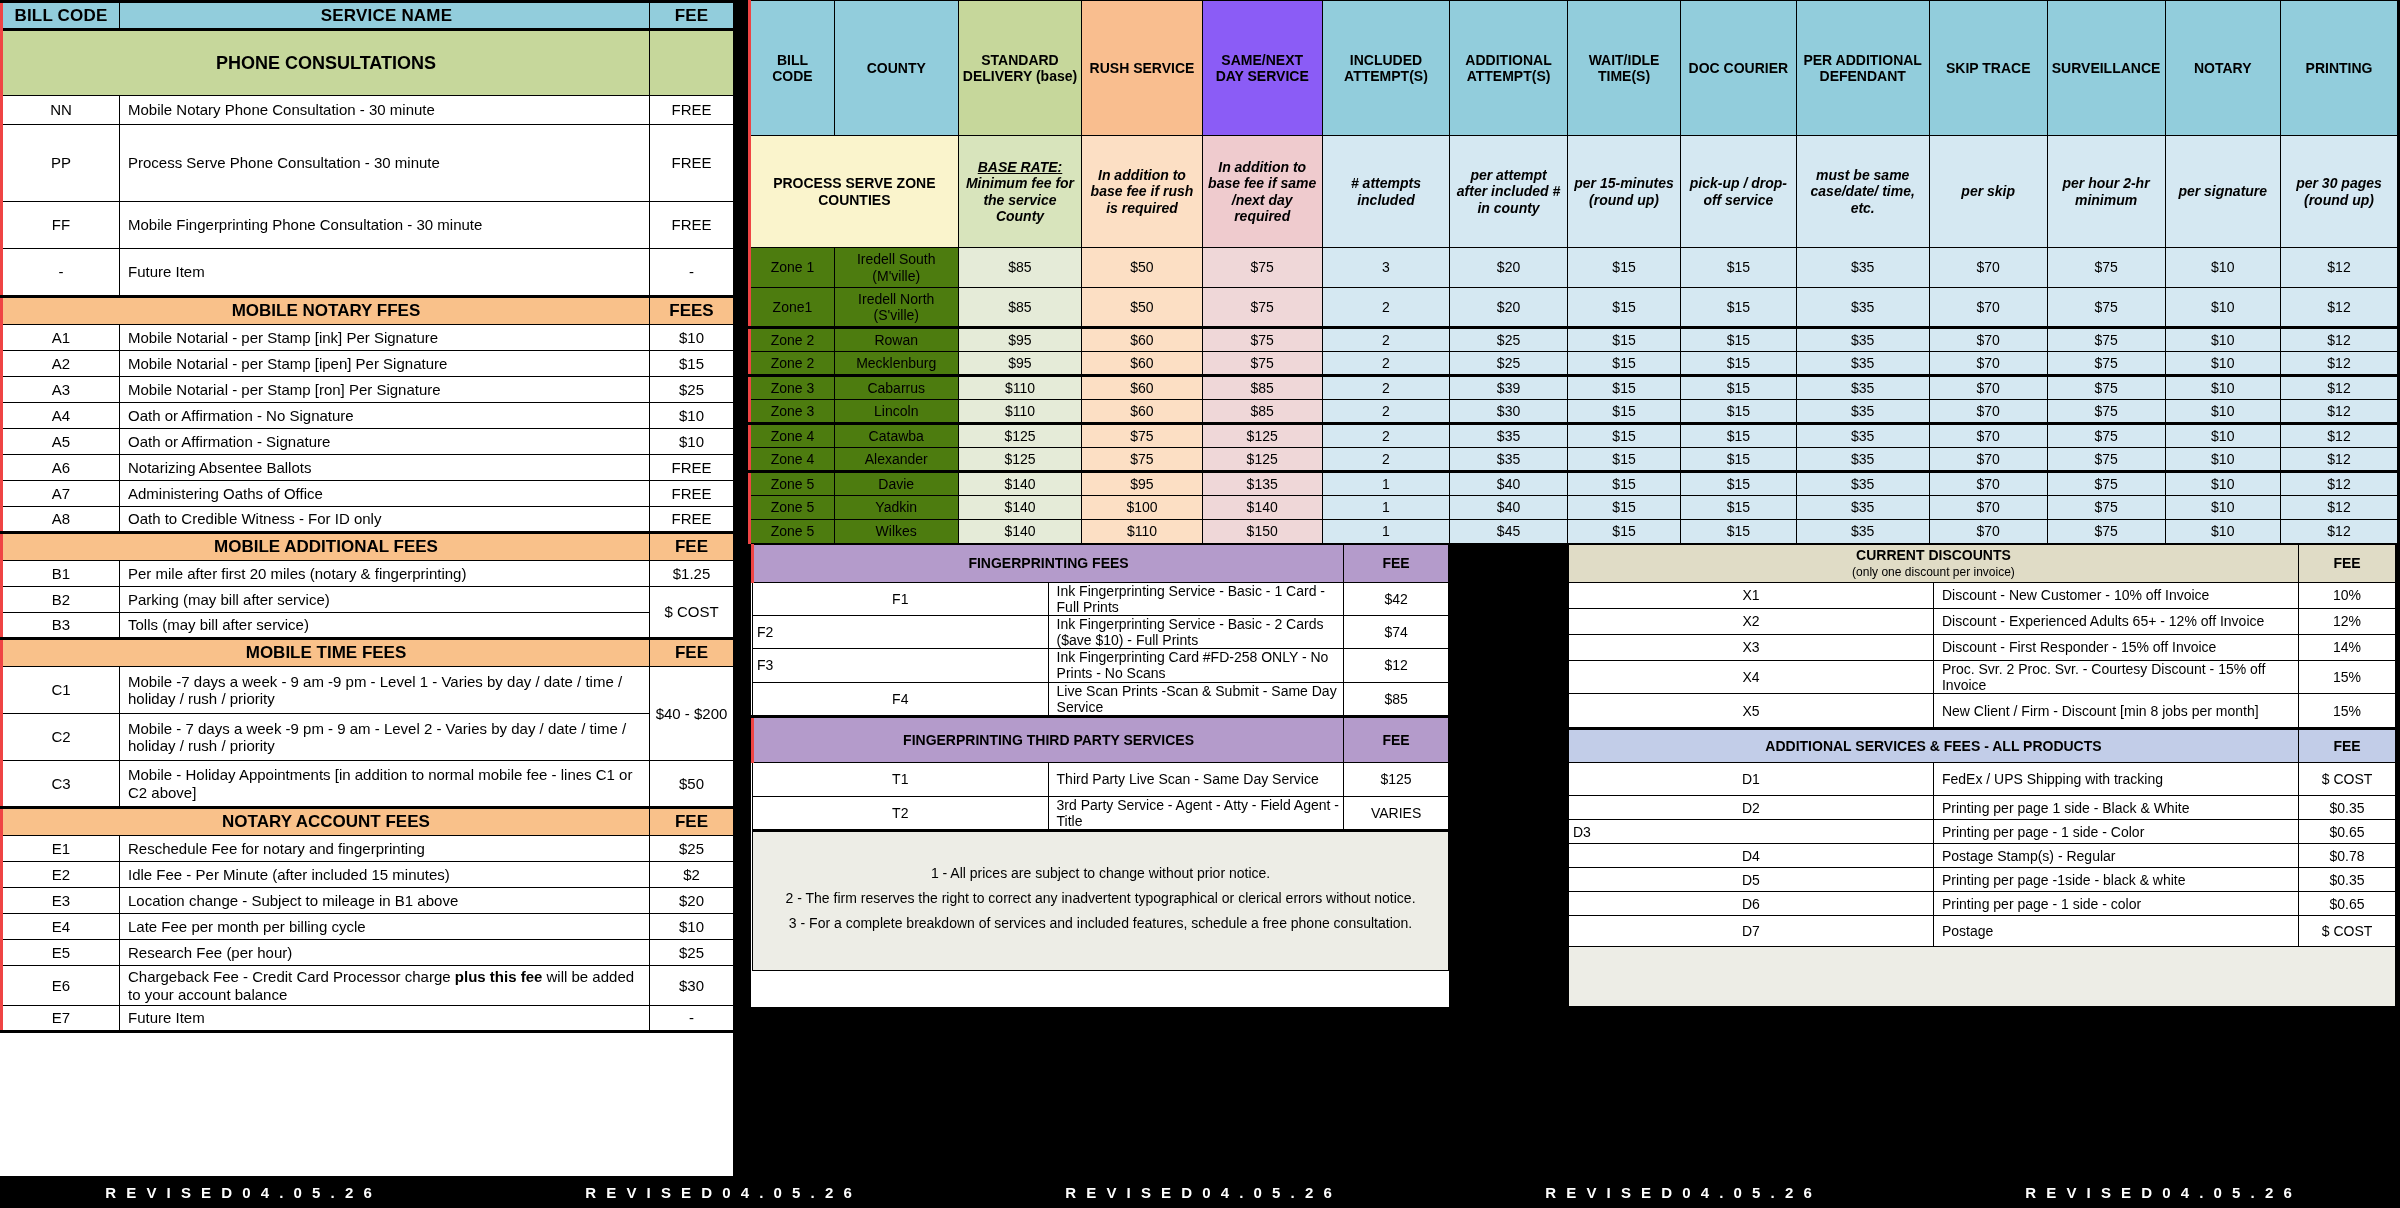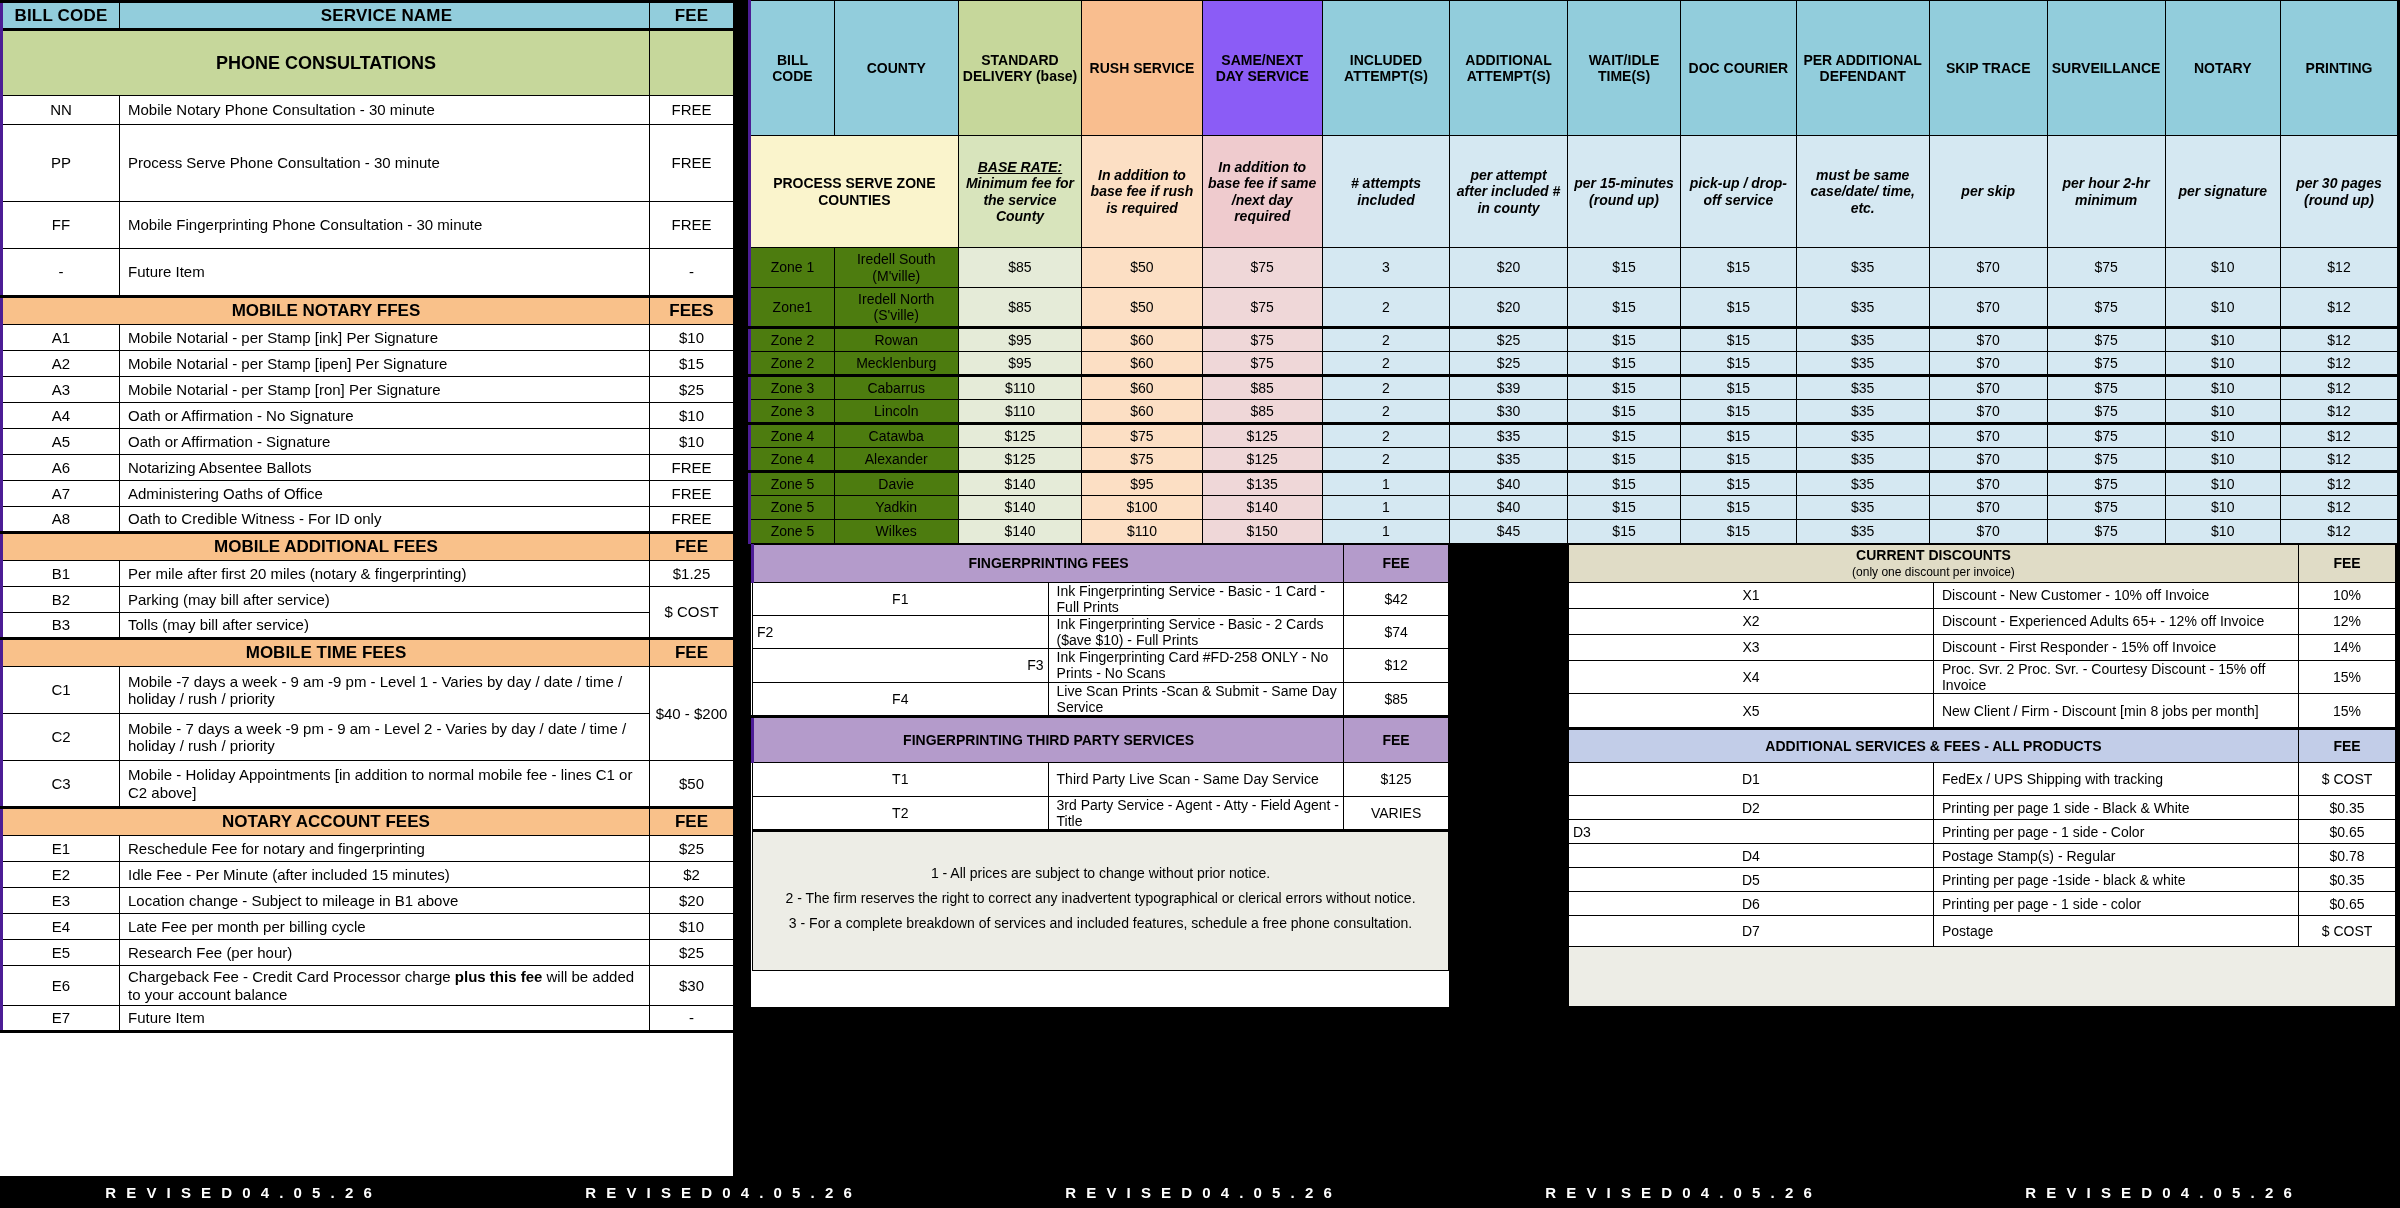--- a/index.html
+++ b/index.html
@@ -20,21 +20,21 @@
   .left-panel table { width: 733px; }
   .lc0 { width: 118px; text-align:center; }
   .lc1 { width: 530px; text-align:left; padding-left:8px; }
   .lc2 { width: 85px; text-align:center; }
 
   .hdr-blue { background:#92CDDC; font-weight:bold; text-align:center; font-size:17px; letter-spacing:.2px; }
   .band-green { background:#C6D79B; font-weight:bold; text-align:center; font-size:18px; }
   .band-orange { background:#F9C18A; font-weight:bold; text-align:center; font-size:17px;margin-top:28px; }
   .thick-top { border-top:3px solid #000; }
   .thick-bot { border-bottom:3px solid #000; }
-  .thick-l { border-left:3px solid #4c1d95; }
+  .thick-l { border-left:3px solid #ef4444; }
   .thick-r { border-right:3px solid #000; }
 
   
   .right-panel { position:absolute; left:748px; top:0; width:1652px; height:1176px; }
   .rt { width: 1652px; }
 
   .rt td { font-size:14px; text-align:center; }
   .h-blue { background:#92CDDC; font-weight:bold; font-size:15px; }
   .h-green { background:#C6D79B; font-weight:bold; font-size:14px; }
   .h-orange { background:#F9BE8F; font-weight:bold; font-size:14px; }
@@ -448,21 +448,21 @@
       <td style="width:55px;text-align:center">F1</td>
       <td class="lft">Ink Fingerprinting Service - Basic - 1 Card - Full Prints</td>
       <td style="width:105px">$42</td>
                   </tr>
                   <tr style="height:26px">
       <td style="width:55px;text-align:left">F2</td>
       <td class="lft">Ink Fingerprinting Service - Basic - 2 Cards ($ave $10) - Full Prints</td>
       <td style="width:105px">$74</td>
                   </tr>
                   <tr style="height:26px">
-      <td style="width:55px;text-align:right">F3</td>
+      <td style="width:55px;text-align:left">F3</td>
       <td class="lft">Ink Fingerprinting Card #FD-258 ONLY - No Prints - No Scans</td>
       <td style="width:105px">$12</td>
                   </tr>
                   <tr style="height:26px">
       <td style="width:55px;text-align:center">F4</td>
       <td class="lft">Live Scan Prints -Scan &amp; Submit - Same Day Service</td>
       <td style="width:105px">$85</td>
                   </tr>
       <tr style="height:46px">
         <td colspan="2" class="sec-purple thick-top thick-l">FINGERPRINTING THIRD PARTY SERVICES</td>

